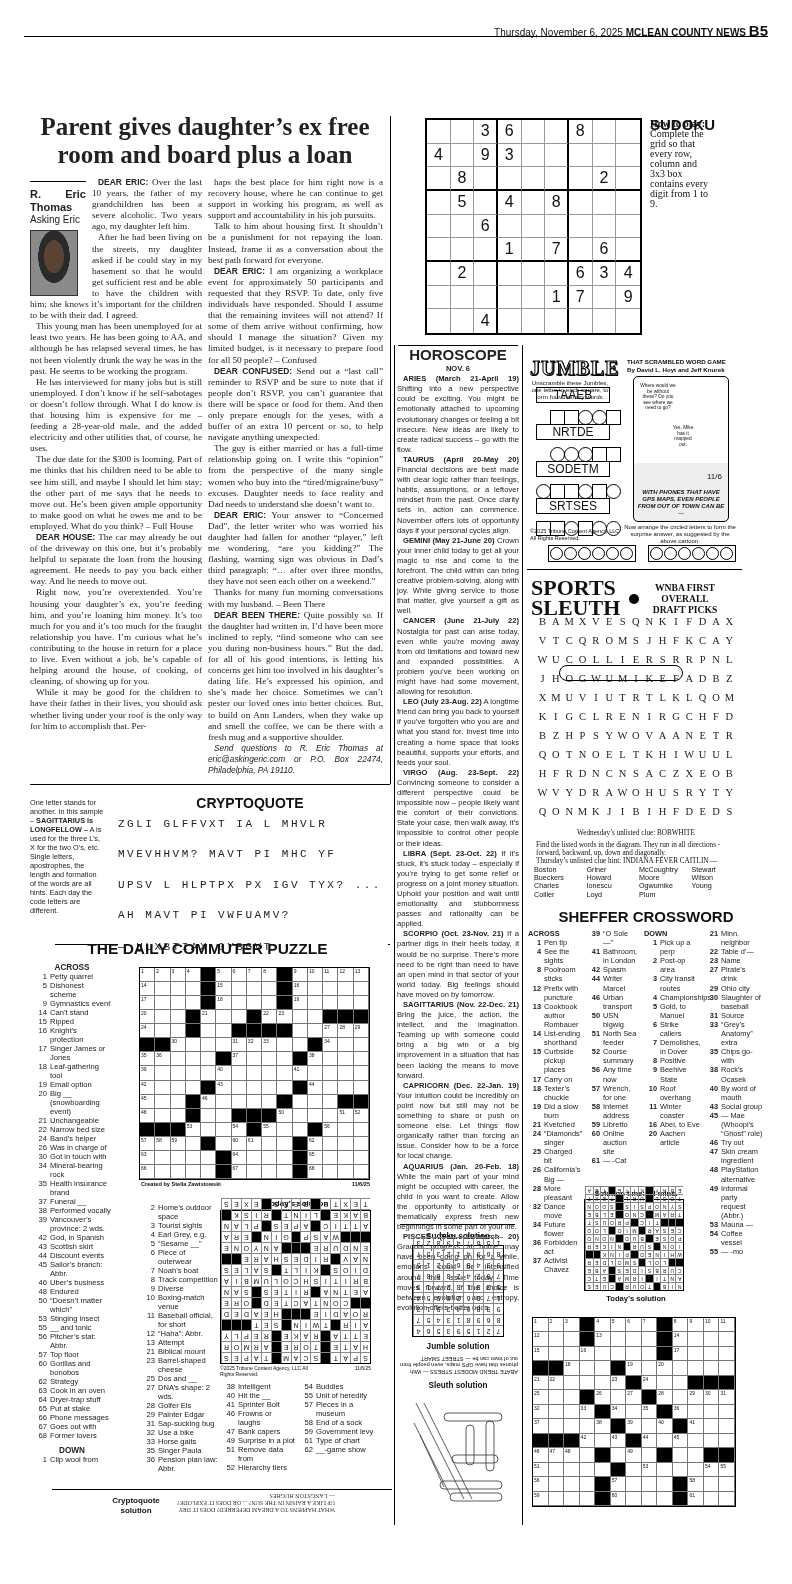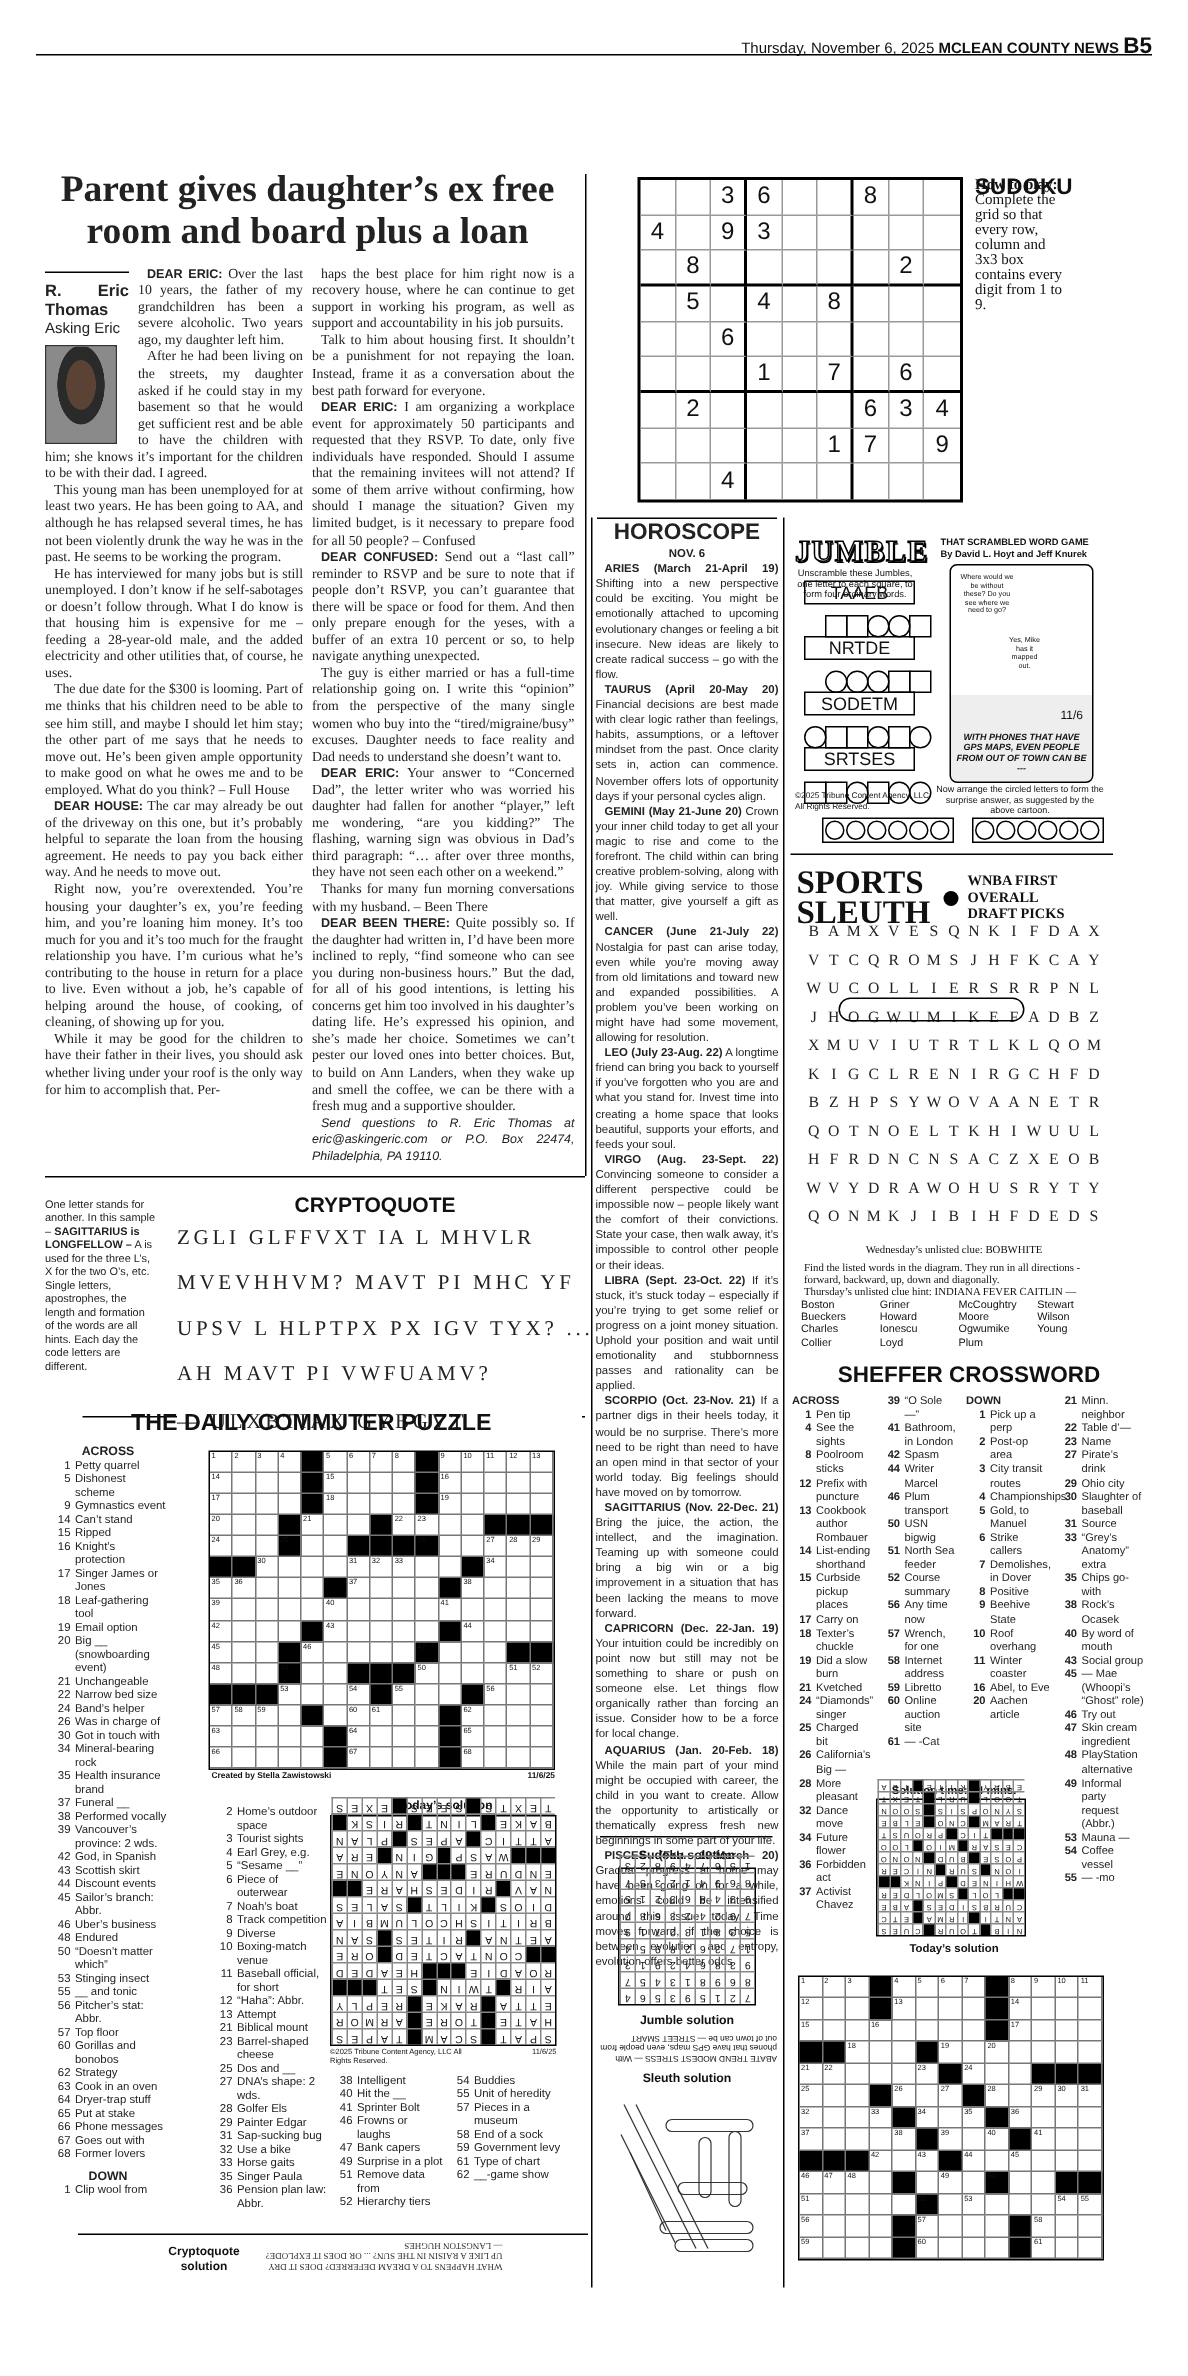--- a/index.html
+++ b/index.html
@@ -42,21 +42,21 @@
 .jhead{position:absolute;left:627px;top:358px;font-family:"Liberation Sans",sans-serif;font-size:6.2px;font-weight:bold;line-height:8px}
 .jcart{position:absolute;left:633px;top:376px;width:96px;height:146px;border:1px solid #000;border-radius:5px;background:linear-gradient(#fff 0 60%,#eee 60%)}
 .jcart .cap{position:absolute;bottom:4px;left:3px;right:3px;font-family:"Liberation Sans",sans-serif;font-size:6px;font-style:italic;font-weight:bold;text-align:center;line-height:7px}
 .jnow{position:absolute;left:624px;top:524px;width:112px;text-align:center;font-family:"Liberation Sans",sans-serif;font-size:6px;line-height:7px}
 .jcopy{position:absolute;left:530px;top:528px;font-family:"Liberation Sans",sans-serif;font-size:5.5px;line-height:6.5px}
 .jans{position:absolute;top:545px;display:flex;border:1px solid #000;padding:1px}
 .jans span{width:13px;height:13px;border:1px solid #000;border-radius:50%;margin-right:1px}
 
 .sl-title{position:absolute;left:531px;top:578px;font-family:"Liberation Serif",serif;font-weight:bold;font-size:22px;line-height:20px}
 .sl-dot{position:absolute;left:629px;top:594px;width:10px;height:10px;border-radius:50%;background:#000}
-.sl-sub{position:absolute;left:645px;top:582px;width:80px;font-family:"Liberation Serif",serif;font-weight:bold;font-size:9.6px;line-height:11px}
+.sl-sub{position:absolute;left:645px;top:582px;width:80px;text-align:center;font-family:"Liberation Serif",serif;font-weight:bold;font-size:9.6px;line-height:11px}
 .sl-grid{position:absolute;left:536px;top:616px;width:200px}
 .sl-row{display:flex;justify-content:space-between;height:19px;font-family:"Liberation Serif",serif;font-size:10.5px;color:#222}
 .sl-row span{width:13px;text-align:center}
 .sl-oval{position:absolute;left:559px;top:665px;width:124px;height:16px;border:1px solid #000;border-radius:9px}
 .sl-wed{position:absolute;left:536px;top:829px;width:200px;text-align:center;font-size:7.2px}
 .sl-find{position:absolute;left:536px;top:841px;width:200px;font-size:7.2px;line-height:8px}
 .sl-words{position:absolute;left:534px;top:866px;width:210px;display:grid;grid-template-columns:repeat(4,1fr);font-family:"Liberation Sans",sans-serif;font-size:7.2px;line-height:8.2px}
 
 .sh-title{position:absolute;left:524px;top:908px;width:244px;font-size:15px}
 .sh-clues{position:absolute;left:528px;top:929px;width:240px;display:grid;grid-template-columns:54px 52px 56px 58px;column-gap:5px;font-family:"Liberation Sans",sans-serif;font-size:7.4px;line-height:9.1px;color:#222}
@@ -68,21 +68,21 @@
 .sh-sol div{border-right:.5px solid #888;border-bottom:.5px solid #888;font-family:"Liberation Sans",sans-serif;font-size:5px;text-align:center;line-height:7px}
 .sh-sol div.k{background:#000}
 .sh-today{position:absolute;left:586px;top:1294px;width:100px;text-align:center;font-family:"Liberation Sans",sans-serif;font-weight:bold;font-size:7.6px}
 .sh-grid{position:absolute;left:532px;top:1317px;width:204px;height:190px;border:1px solid #000;display:grid;grid-template-columns:repeat(13,1fr);grid-template-rows:repeat(13,1fr)}
 .sh-grid div,.dc-grid div{border-right:.6px solid #777;border-bottom:.6px solid #777;font-family:"Liberation Sans",sans-serif;font-size:5px;padding:0 0 0 1px;line-height:7px}
 .sh-grid div.k,.dc-grid div.k{background:#000}
 
 .cq-title{position:absolute;left:115px;top:795px;width:270px;font-size:14px}
 .cq-side{position:absolute;left:30px;top:798px;width:74px;font-family:"Liberation Sans",sans-serif;font-size:7.3px;line-height:9px;color:#222}
 .cq-side b{font-weight:bold}
-.cq-line{position:absolute;left:118px;width:270px;font-family:Liberation Serif, serif;font-size:14px;letter-spacing:2.5px;color:#222;white-space:nowrap}
+.cq-line{position:absolute;left:118px;width:270px;font-family:Liberation Mono, monospace;font-size:11px;letter-spacing:2.5px;color:#222;white-space:nowrap}
 
 .dc-title{position:absolute;left:30px;top:940px;width:355px;font-size:15.5px}
 .dc-across{position:absolute;left:32px;top:963px;width:80px;font-family:"Liberation Sans",sans-serif;font-size:7.6px;line-height:9px;color:#222}
 .clue{display:flex}
 .clue .n{width:15px;text-align:right;margin-right:3px;flex:none}
 .hd2{font-weight:bold;text-align:center;font-size:8.2px}
 .dc-grid{position:absolute;left:139px;top:967px;width:231px;height:213px;border:1px solid #000;display:grid;grid-template-columns:repeat(15,1fr);grid-template-rows:repeat(15,1fr)}
 .dc-credit{position:absolute;left:141px;top:1181px;width:229px;font-family:"Liberation Sans",sans-serif;font-size:5.6px;font-weight:bold;display:flex;justify-content:space-between}
 .dc-down1{position:absolute;left:140px;top:1211px;width:80px;font-family:"Liberation Sans",sans-serif;font-size:7.6px;line-height:9px;color:#222}
 .dc-today{position:absolute;left:222px;top:1199px;width:150px;text-align:center;font-family:"Liberation Sans",sans-serif;font-weight:bold;font-size:8px}
@@ -644,21 +644,21 @@
       <div class="cl">
         <span class="n">42</span>
         <span>Spasm</span>
       </div>
       <div class="cl">
         <span class="n">44</span>
         <span>Writer Marcel</span>
       </div>
       <div class="cl">
         <span class="n">46</span>
-        <span>Plum transport</span>
+        <span>Urban transport</span>
       </div>
       <div class="cl">
         <span class="n">50</span>
         <span>USN bigwig</span>
       </div>
       <div class="cl">
         <span class="n">51</span>
         <span>North Sea feeder</span>
       </div>
       <div class="cl">

